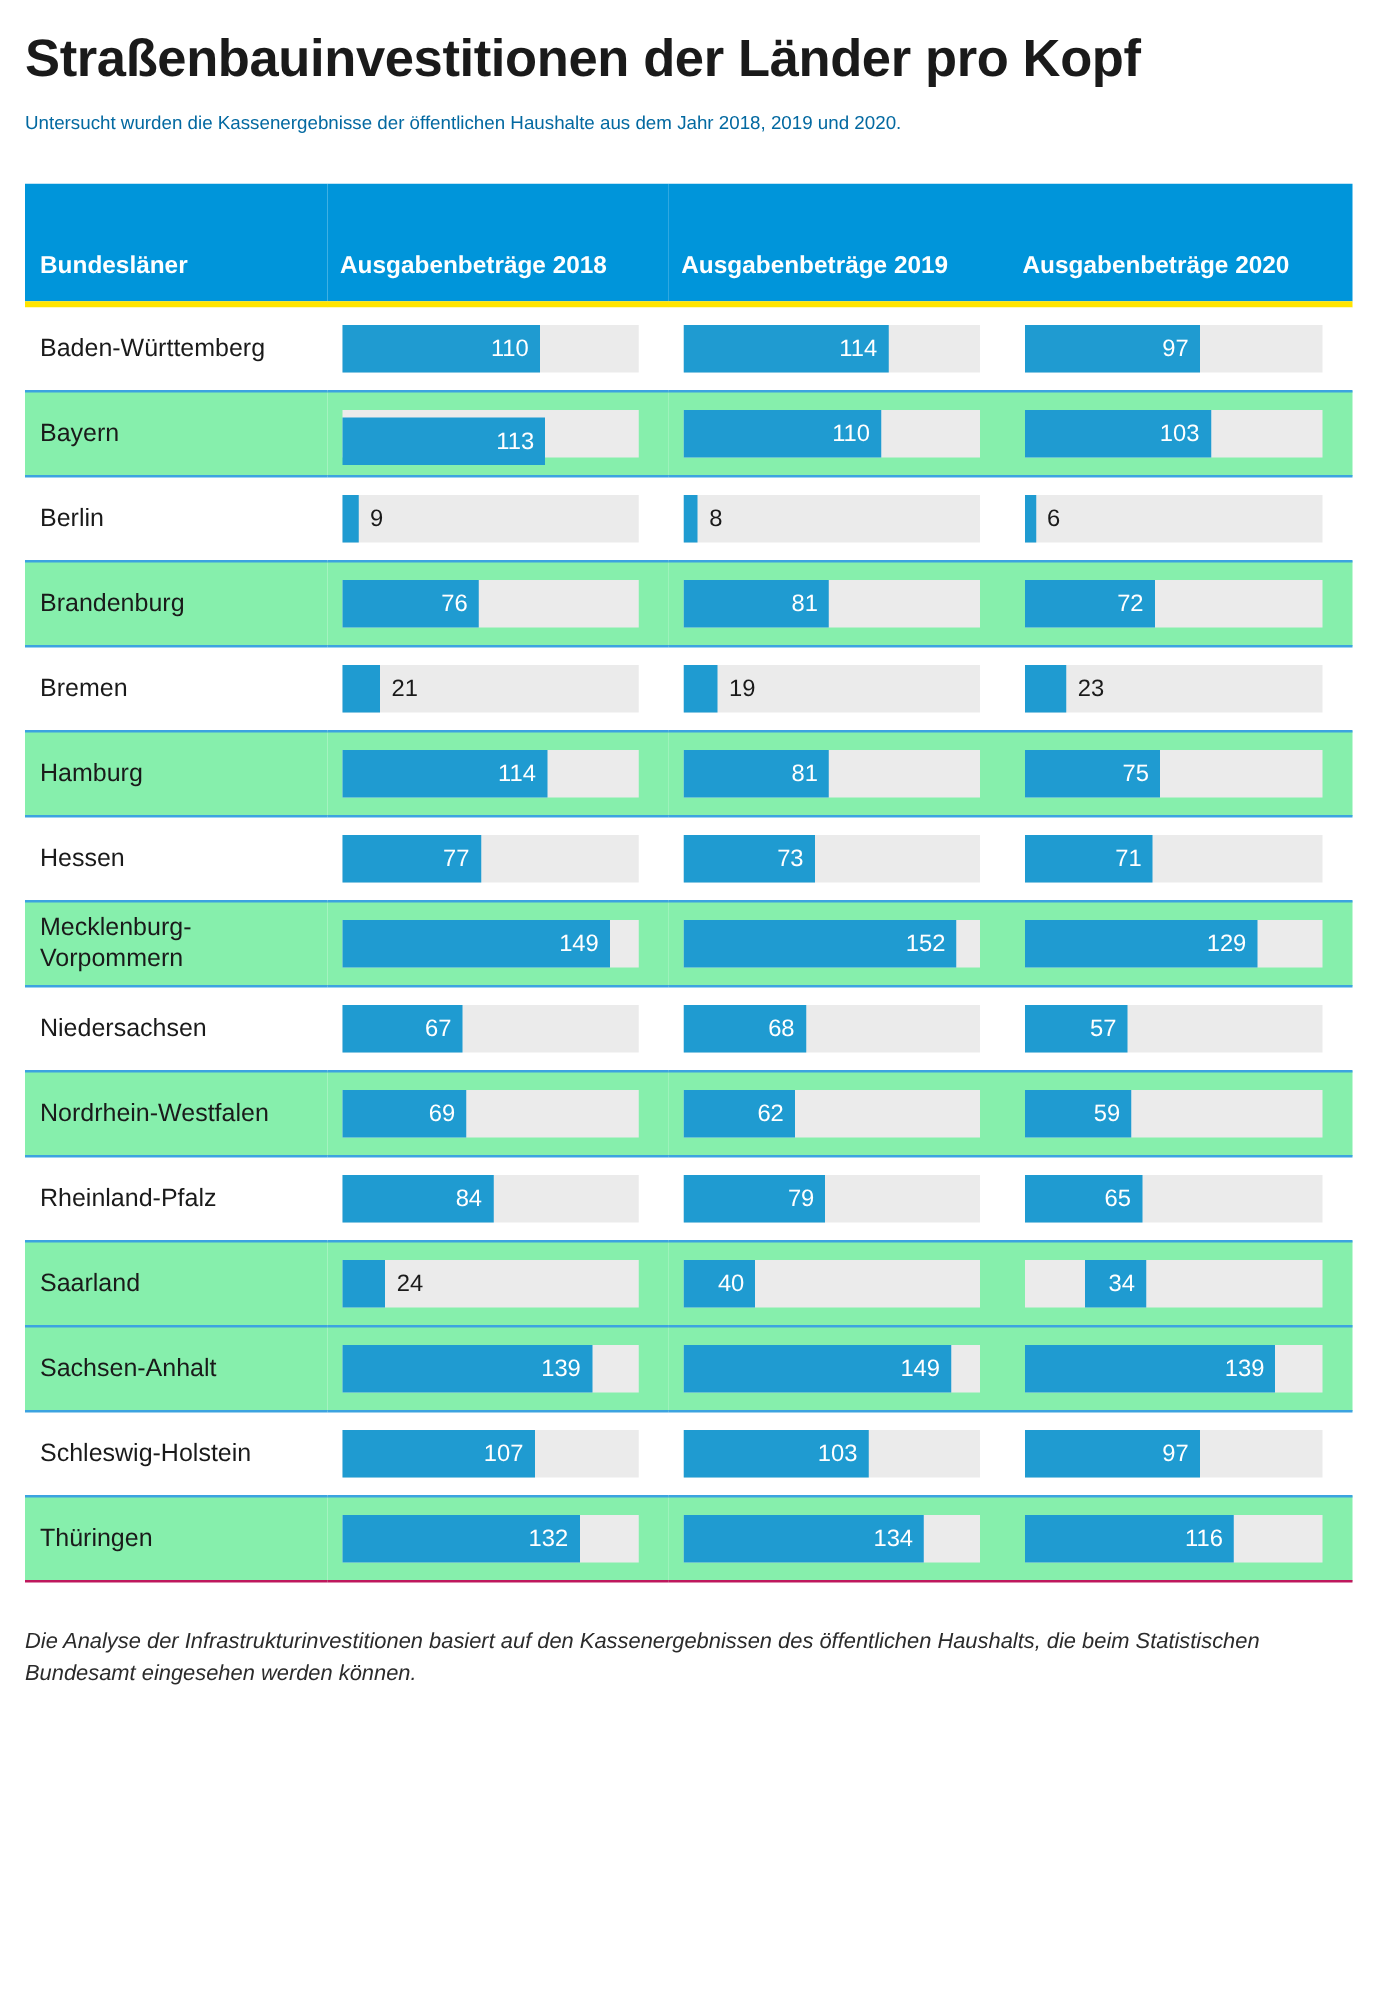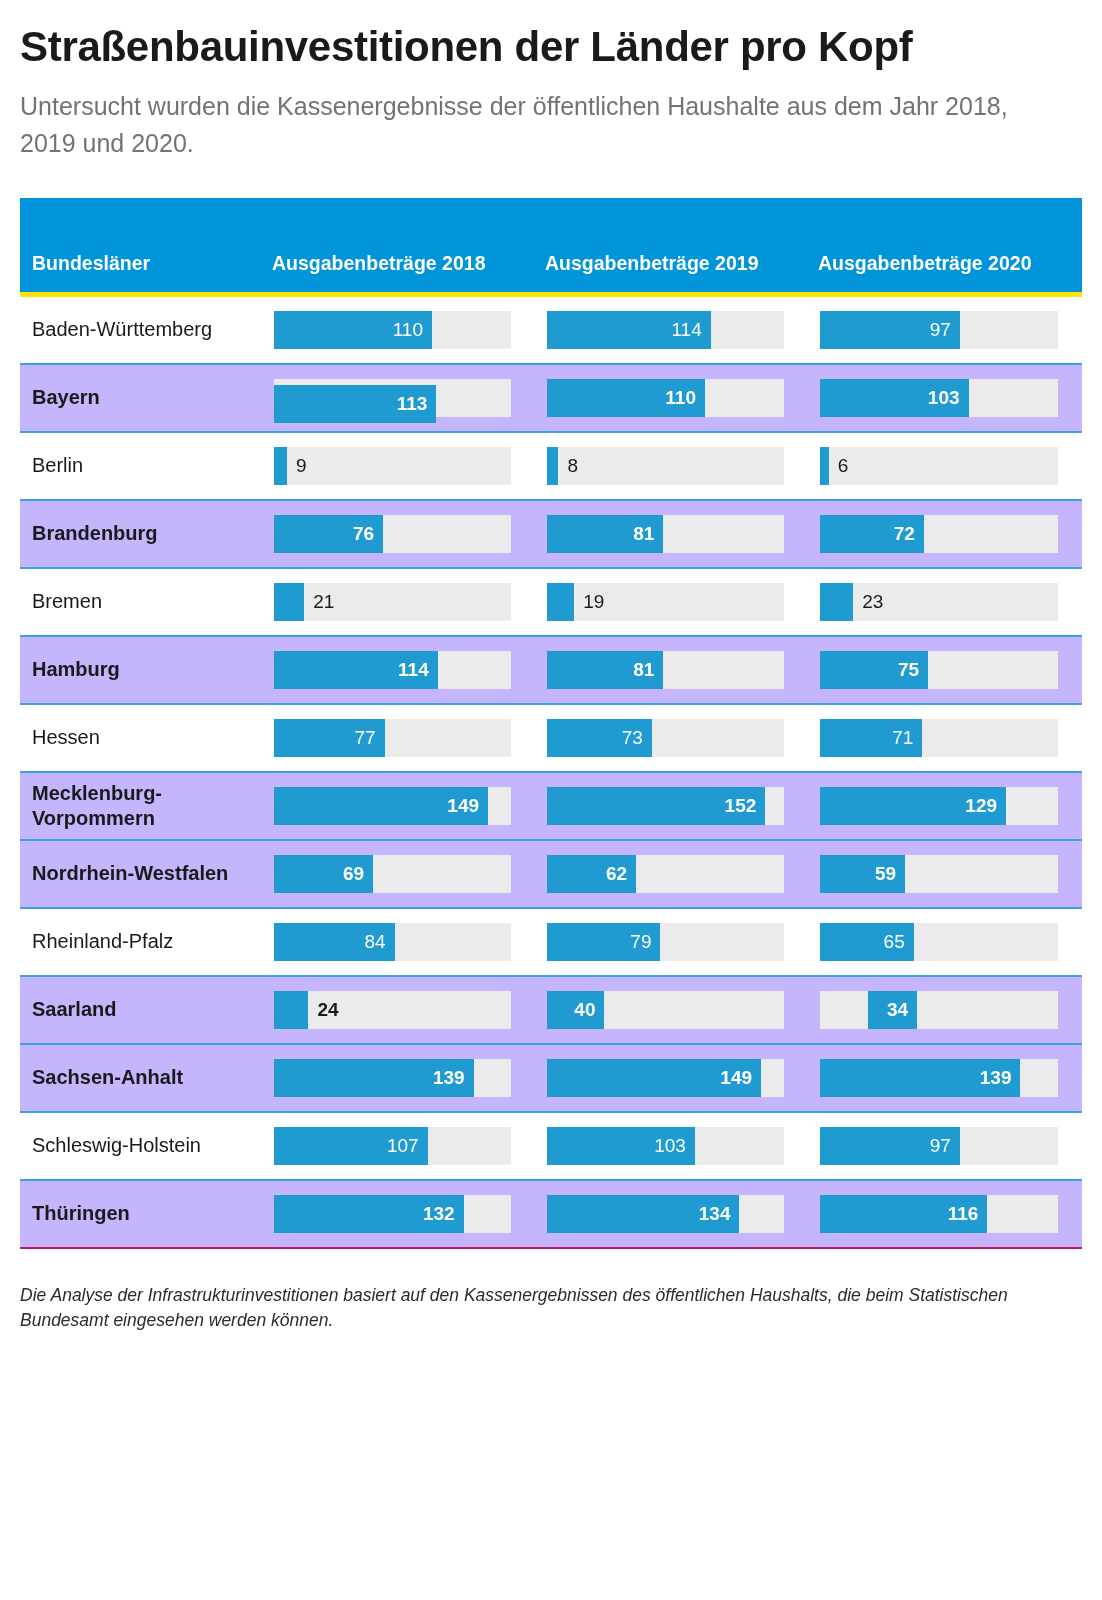--- a/index.html
+++ b/index.html
@@ -19,23 +19,23 @@
   
   .title {
     font-size: 42px;
     font-weight: bold;
     letter-spacing: -0.3px;
     color: #1a1a1a;
     margin: 22px 0 0 0;
     line-height: 1.2;
   }
   .subtitle {
-    font-size: 25px;
+    font-size: 15px;
     line-height: 1.45;
-    color: #737373;
+    color: #0369a1;
     margin: 16px 0 0 0;
     max-width: 1045px;
     font-weight: 400;
   }
 
   
   .table-wrap { margin-top: 37px; }
   table.tbl {
     width: 1062px;
     border-collapse: collapse;
@@ -58,21 +58,21 @@
     height: 5px;
     padding: 0;
     background: #ffe400;
   }
 
   tbody tr.data-row td {
     padding: 0;
     vertical-align: middle;
   }
   tbody tr.odd  { background: #ffffff; }
-  tbody tr.even { background: #c4b5fd; font-weight: bold; }
+  tbody tr.even { background: #86efac; }
   tbody tr.even td {
     border-top: 2px solid #3ca3e0;
     border-bottom: 2px solid #3ca3e0;
   }
   tbody tr.last-sep td { border-bottom: 2px solid #be185d; }
 
   .cell-inner {
     min-height: 66px;
     display: flex;
     align-items: center;
@@ -404,20 +404,52 @@
             <td>
               <div class="cell-inner cell-bar">
                 <div class="track">
                   <div class="fill" style="width: 78.1818%;">
                     <span class="val-in">129</span>
                   </div>
                 </div>
               </div>
             </td>
           </tr>
+          <tr class="data-row odd">
+            <td>
+              <div class="cell-inner cell-name">Niedersachsen</div>
+            </td>
+            <td>
+              <div class="cell-inner cell-bar">
+                <div class="track">
+                  <div class="fill" style="width: 40.6061%;">
+                    <span class="val-in">67</span>
+                  </div>
+                </div>
+              </div>
+            </td>
+            <td>
+              <div class="cell-inner cell-bar">
+                <div class="track">
+                  <div class="fill" style="width: 41.2121%;">
+                    <span class="val-in">68</span>
+                  </div>
+                </div>
+              </div>
+            </td>
+            <td>
+              <div class="cell-inner cell-bar">
+                <div class="track">
+                  <div class="fill" style="width: 34.5455%;">
+                    <span class="val-in">57</span>
+                  </div>
+                </div>
+              </div>
+            </td>
+          </tr>
           <tr class="data-row even">
             <td>
               <div class="cell-inner cell-name">Nordrhein-Westfalen</div>
             </td>
             <td>
               <div class="cell-inner cell-bar">
                 <div class="track">
                   <div class="fill" style="width: 41.8182%;">
                     <span class="val-in">69</span>
                   </div>

